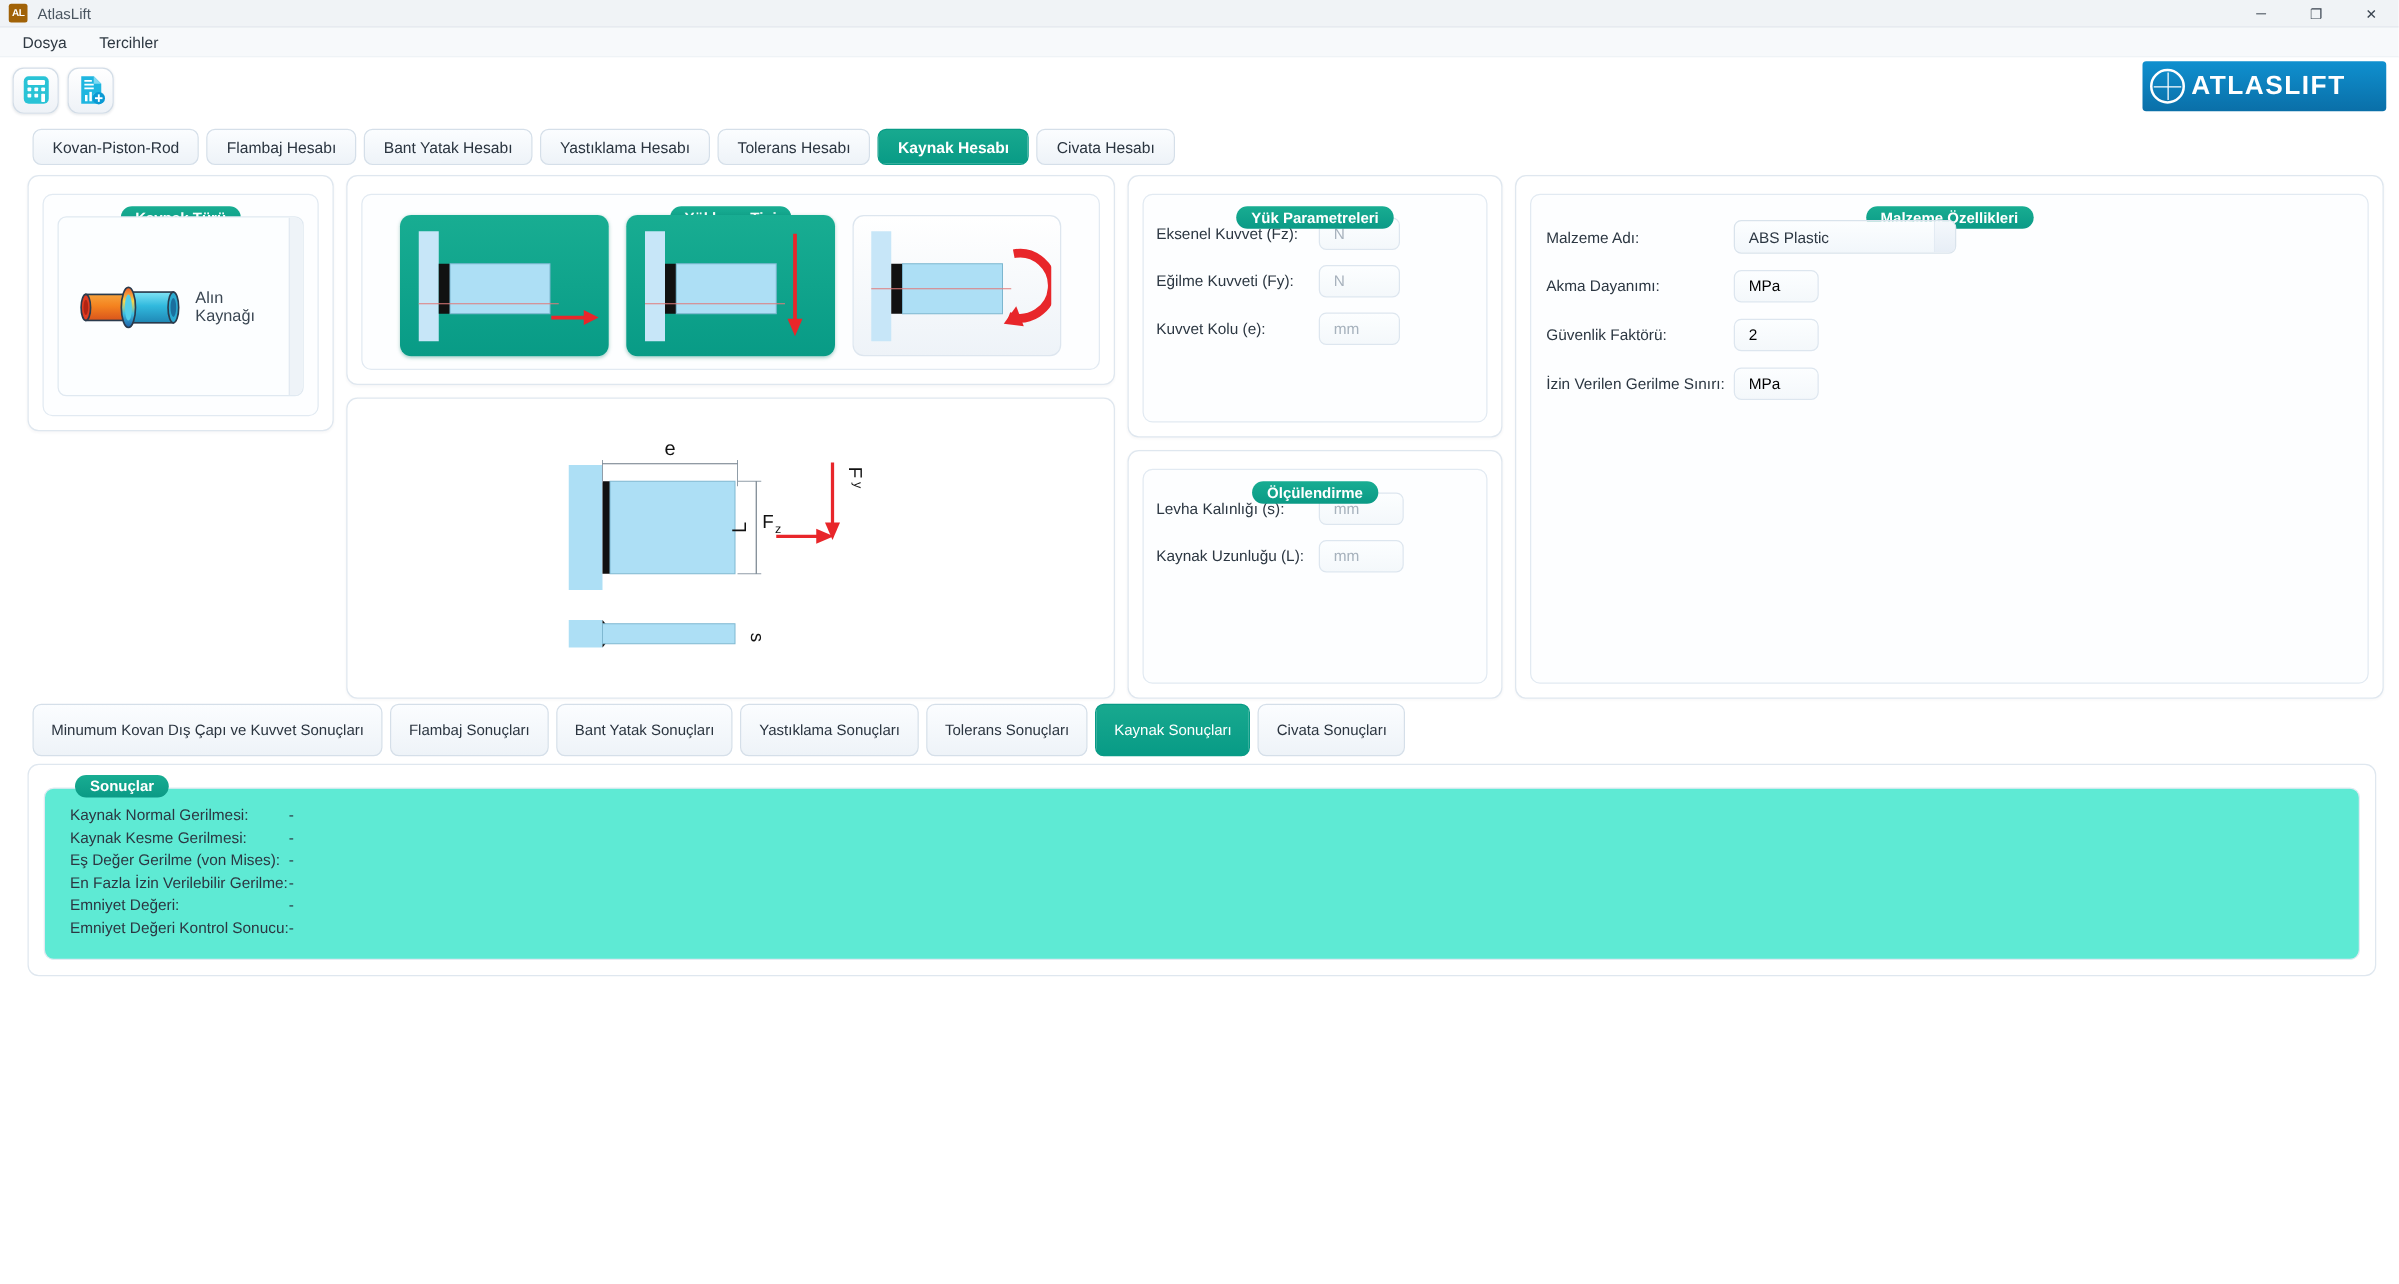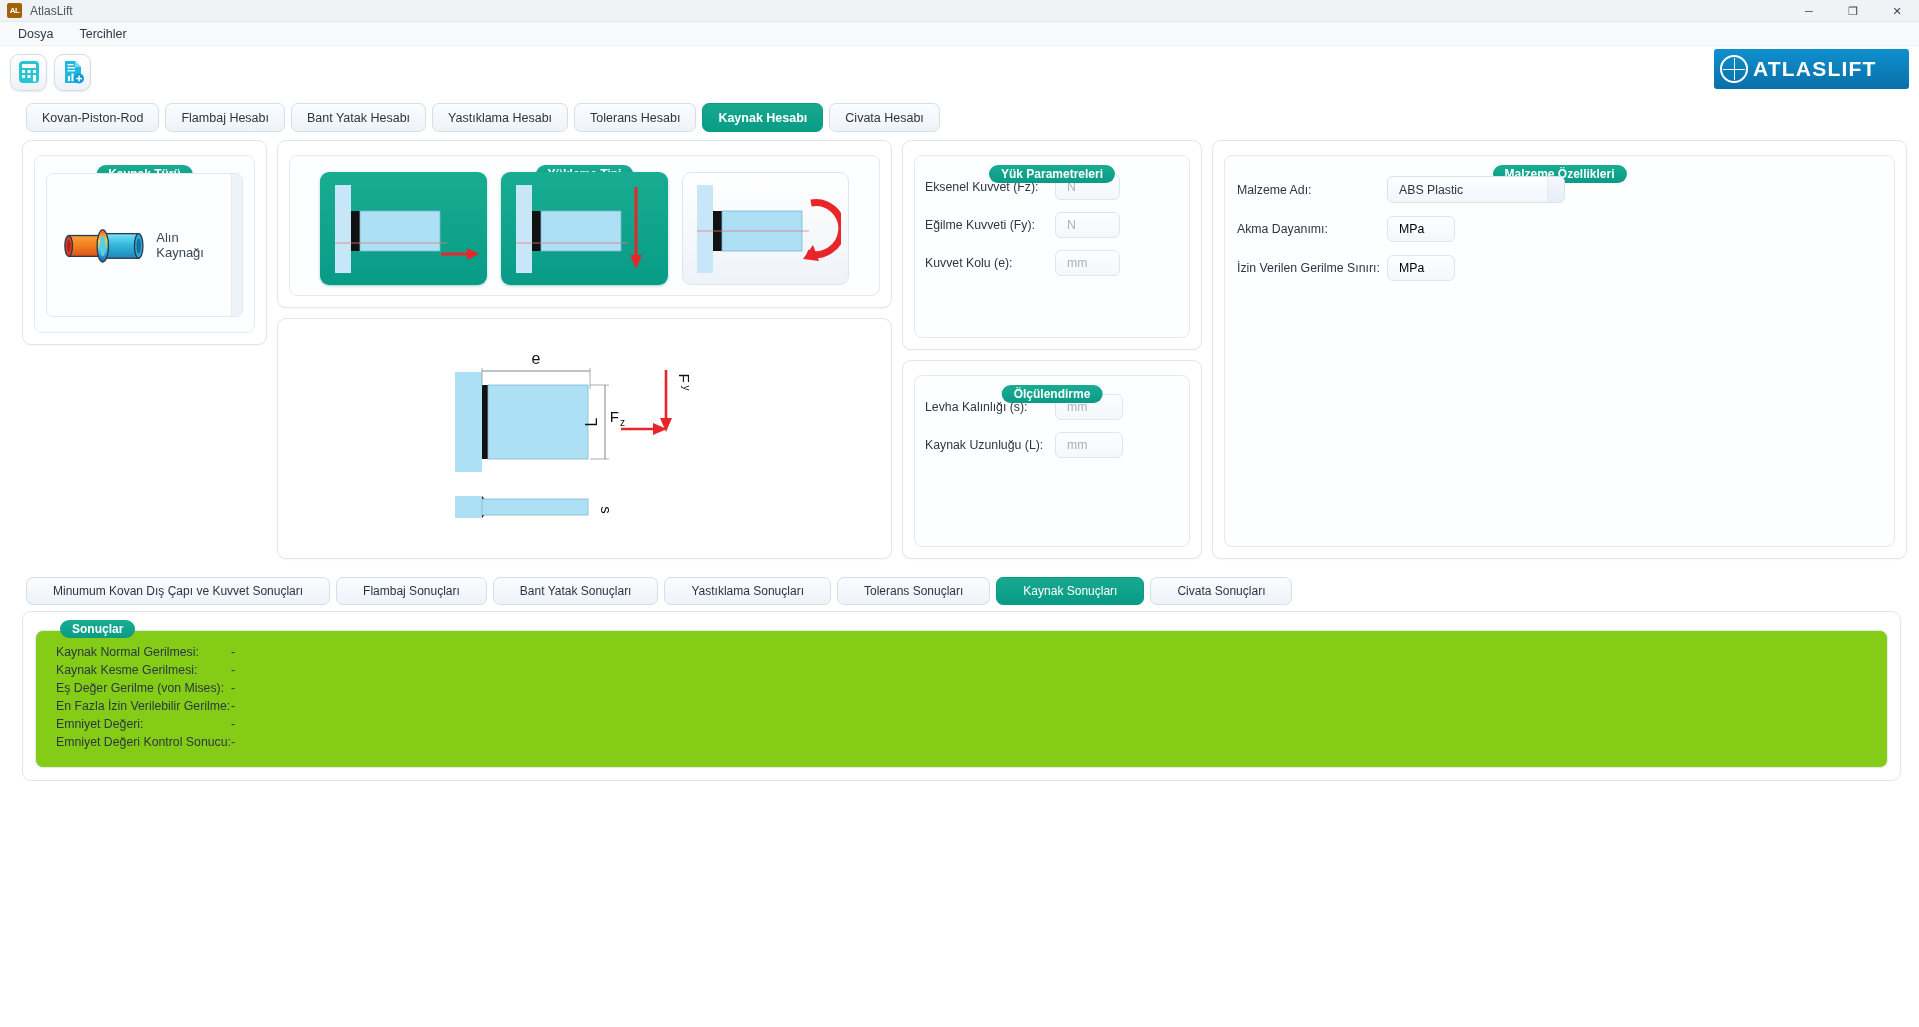--- a/index.html
+++ b/index.html
@@ -188,40 +188,40 @@
     height: 26px; width: 68px; border: 1px solid #dde6ef; border-radius: 6px;
     background: linear-gradient(#fcfeff,#f4f8fb);
     display: flex; align-items: center; padding-left: 11px; font-size: 12.3px;
   }
 
   
   .results-tabs {
     display: flex; gap: 6px; padding: 14px 0 0 26px; align-items: flex-end; height: 46px;
   }
   .rtab {
-    height: 28px; padding: 0 26px;
+    height: 42px; padding: 0 14px;
     display: flex; align-items: center; justify-content: center;
     font-size: 12px; color: #2b3540;
     background: linear-gradient(#fbfdff,#eef3f8);
     border: 1px solid #d5dfe9; border-radius: 7px; white-space: nowrap;
   }
   .rtab.active {
     background: linear-gradient(#18a98f,#089b86); border-color: #089b86;
     color: #ffffff; font-weight: normal;
   }
 
   
   .results-panel {
     margin: 6px 18px 0 22px; height: 170px;
     border: 1px solid #dfe7ef; border-radius: 9px; background: #ffffff;
     position: relative;
   }
   .results-inner {
     position: relative; margin: 18px 12px 12px 12px;
-    border: 1px solid #e2eaf2; border-radius: 8px; background: #84cc16;
+    border: 1px solid #e2eaf2; border-radius: 8px; background: #5eead4;
     height: calc(100% - 30px); padding: 14px 0 0 20px;
   }
   .results-title {
     position: absolute; top: -11px; left: 24px;
     background: linear-gradient(#18ad92,#0b9a86); color: #fff;
     font-size: 12px; font-weight: bold; padding: 2px 12px; border-radius: 11px;
   }
   .res-row { display: flex; margin-bottom: 4px; }
   .res-label { font-size: 12.3px; color: #2c3742; width: 175px; }
   .res-value { font-size: 12.3px; color: #2c3742; }
@@ -477,20 +477,26 @@
         </div>
       </div>
 
       <div class="mat-row">
         <div class="mat-label">Akma Dayanımı:</div>
         <div class="small-input">
           <span class="ph">MPa</span>
         </div>
       </div>
 
+      <div class="mat-row">
+        <div class="mat-label">Güvenlik Faktörü:</div>
+        <div class="small-input">
+          <span class="val">2</span>
+        </div>
+      </div>
 
       <div class="mat-row">
         <div class="mat-label">İzin Verilen Gerilme Sınırı:</div>
         <div class="small-input">
           <span class="ph">MPa</span>
         </div>
       </div>
     </div>
   </div>
 

